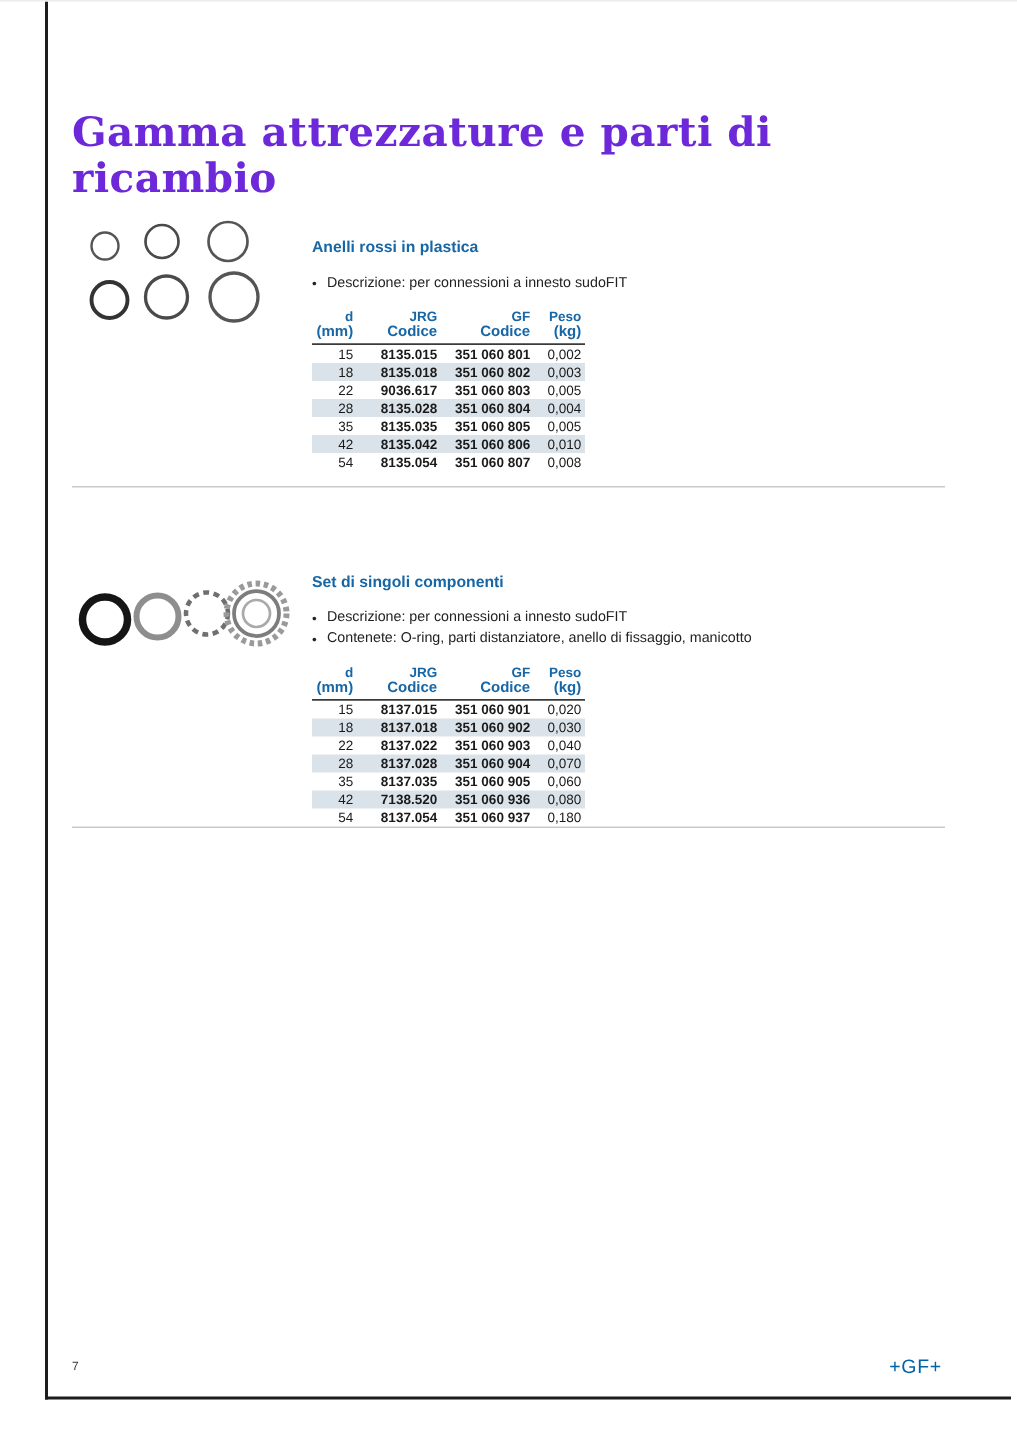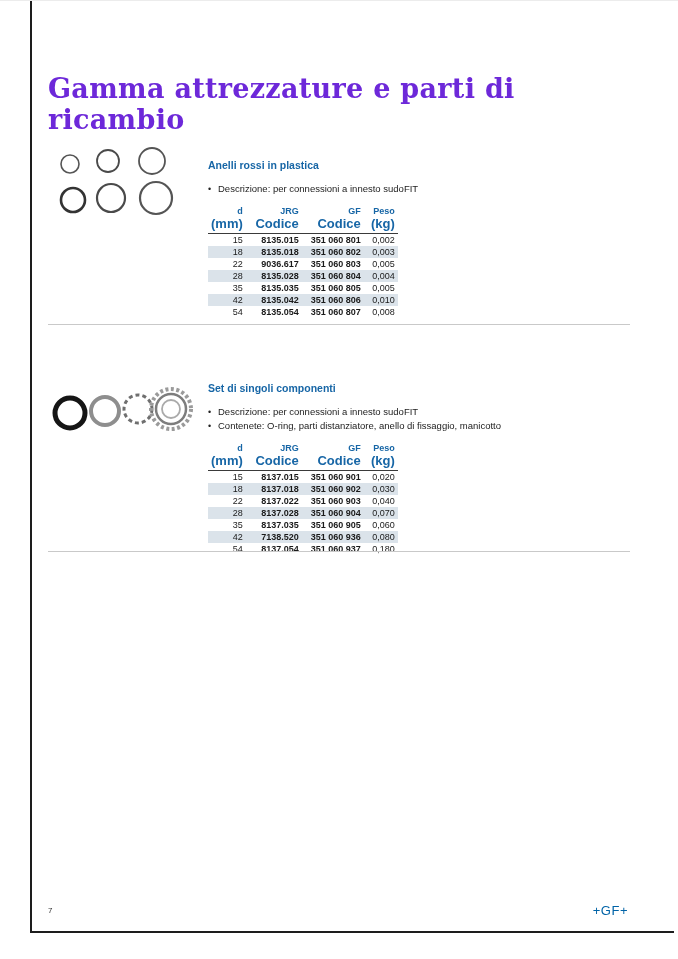--- a/index.html
+++ b/index.html
@@ -34,21 +34,21 @@
   table.parts { border-collapse:collapse; font-size:9px; table-layout:fixed; }
   table.parts col.c-d    { width:30px; }
   table.parts col.c-jrg  { width:56px; }
   table.parts col.c-gf   { width:62px; }
   table.parts col.c-peso { width:34px; }
   table.parts th {
     color:#1766a6; text-align:right; padding:1px 3px 2px 3px;
     border-bottom:1px solid #3a3a3a; vertical-align:bottom; font-weight:bold;
   }
   table.parts th .h-top { display:block; font-size:9px; }
-  table.parts th .h-sub { display:block; font-size:13px; font-weight:bold; }
+  table.parts th .h-sub { display:block; font-size:10px; font-weight:bold; }
   table.parts td { text-align:right; padding:1px 3px; white-space:nowrap; }
   table.parts td.code { font-weight:bold; }
   table.parts tr.alt { background:#dbe3ea; }
 
   .divider { position:absolute; left:48px; right:48px; height:1px; background:#c9c9c9; }
   .div1 { top:323px; }
   .div2 { top:550px; }
 
   .footer-page { position:absolute; left:48px; top:905px; font-size:8px; color:#333; }
   .footer-logo {

